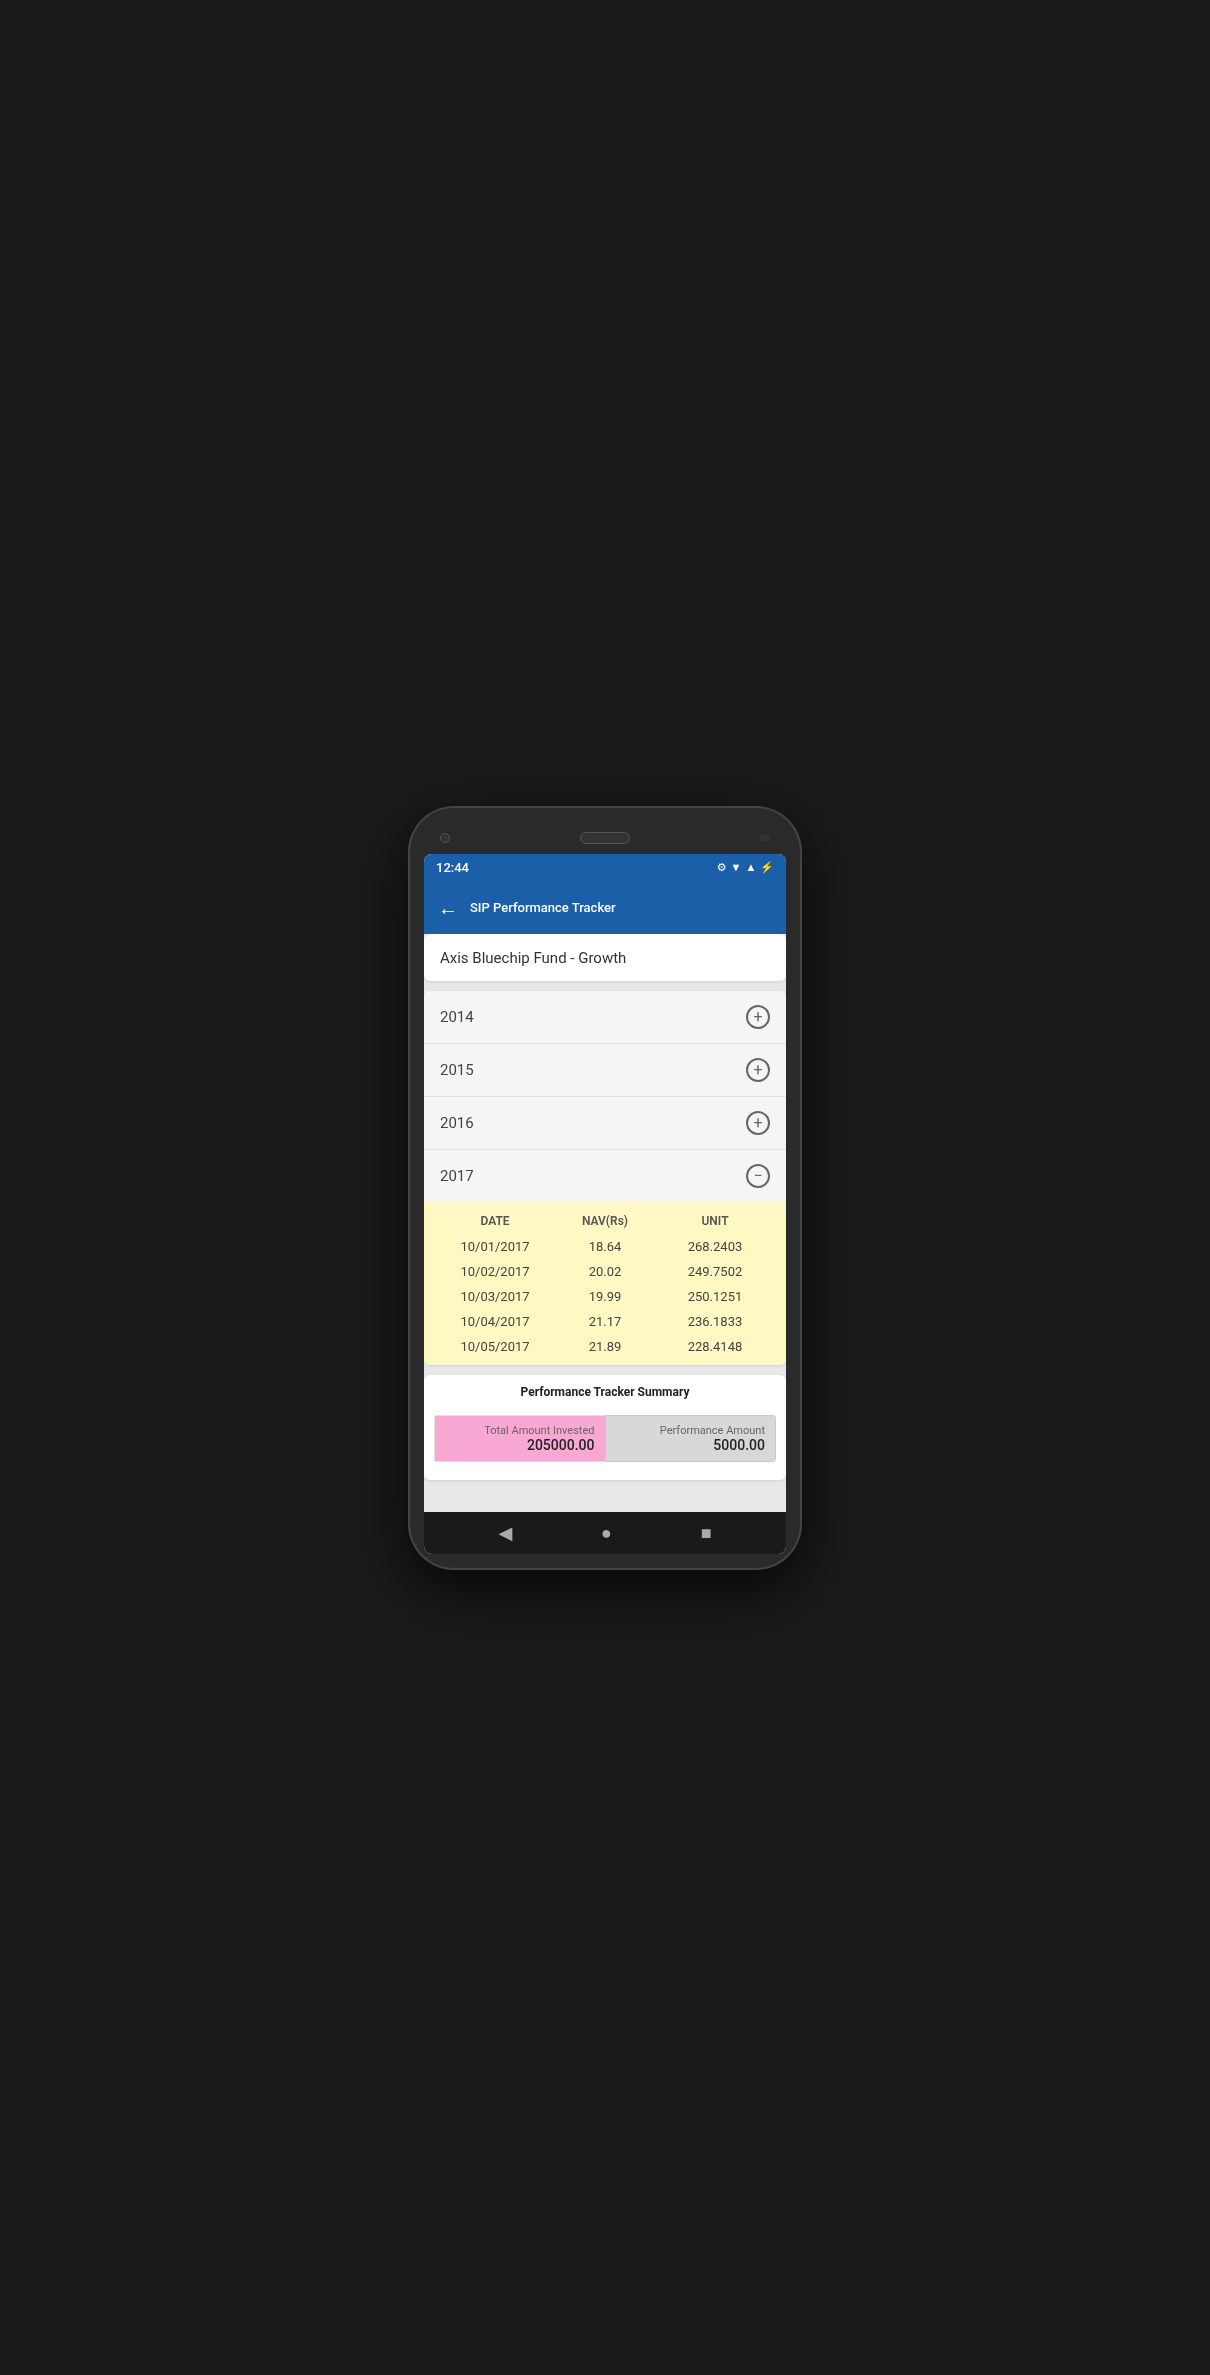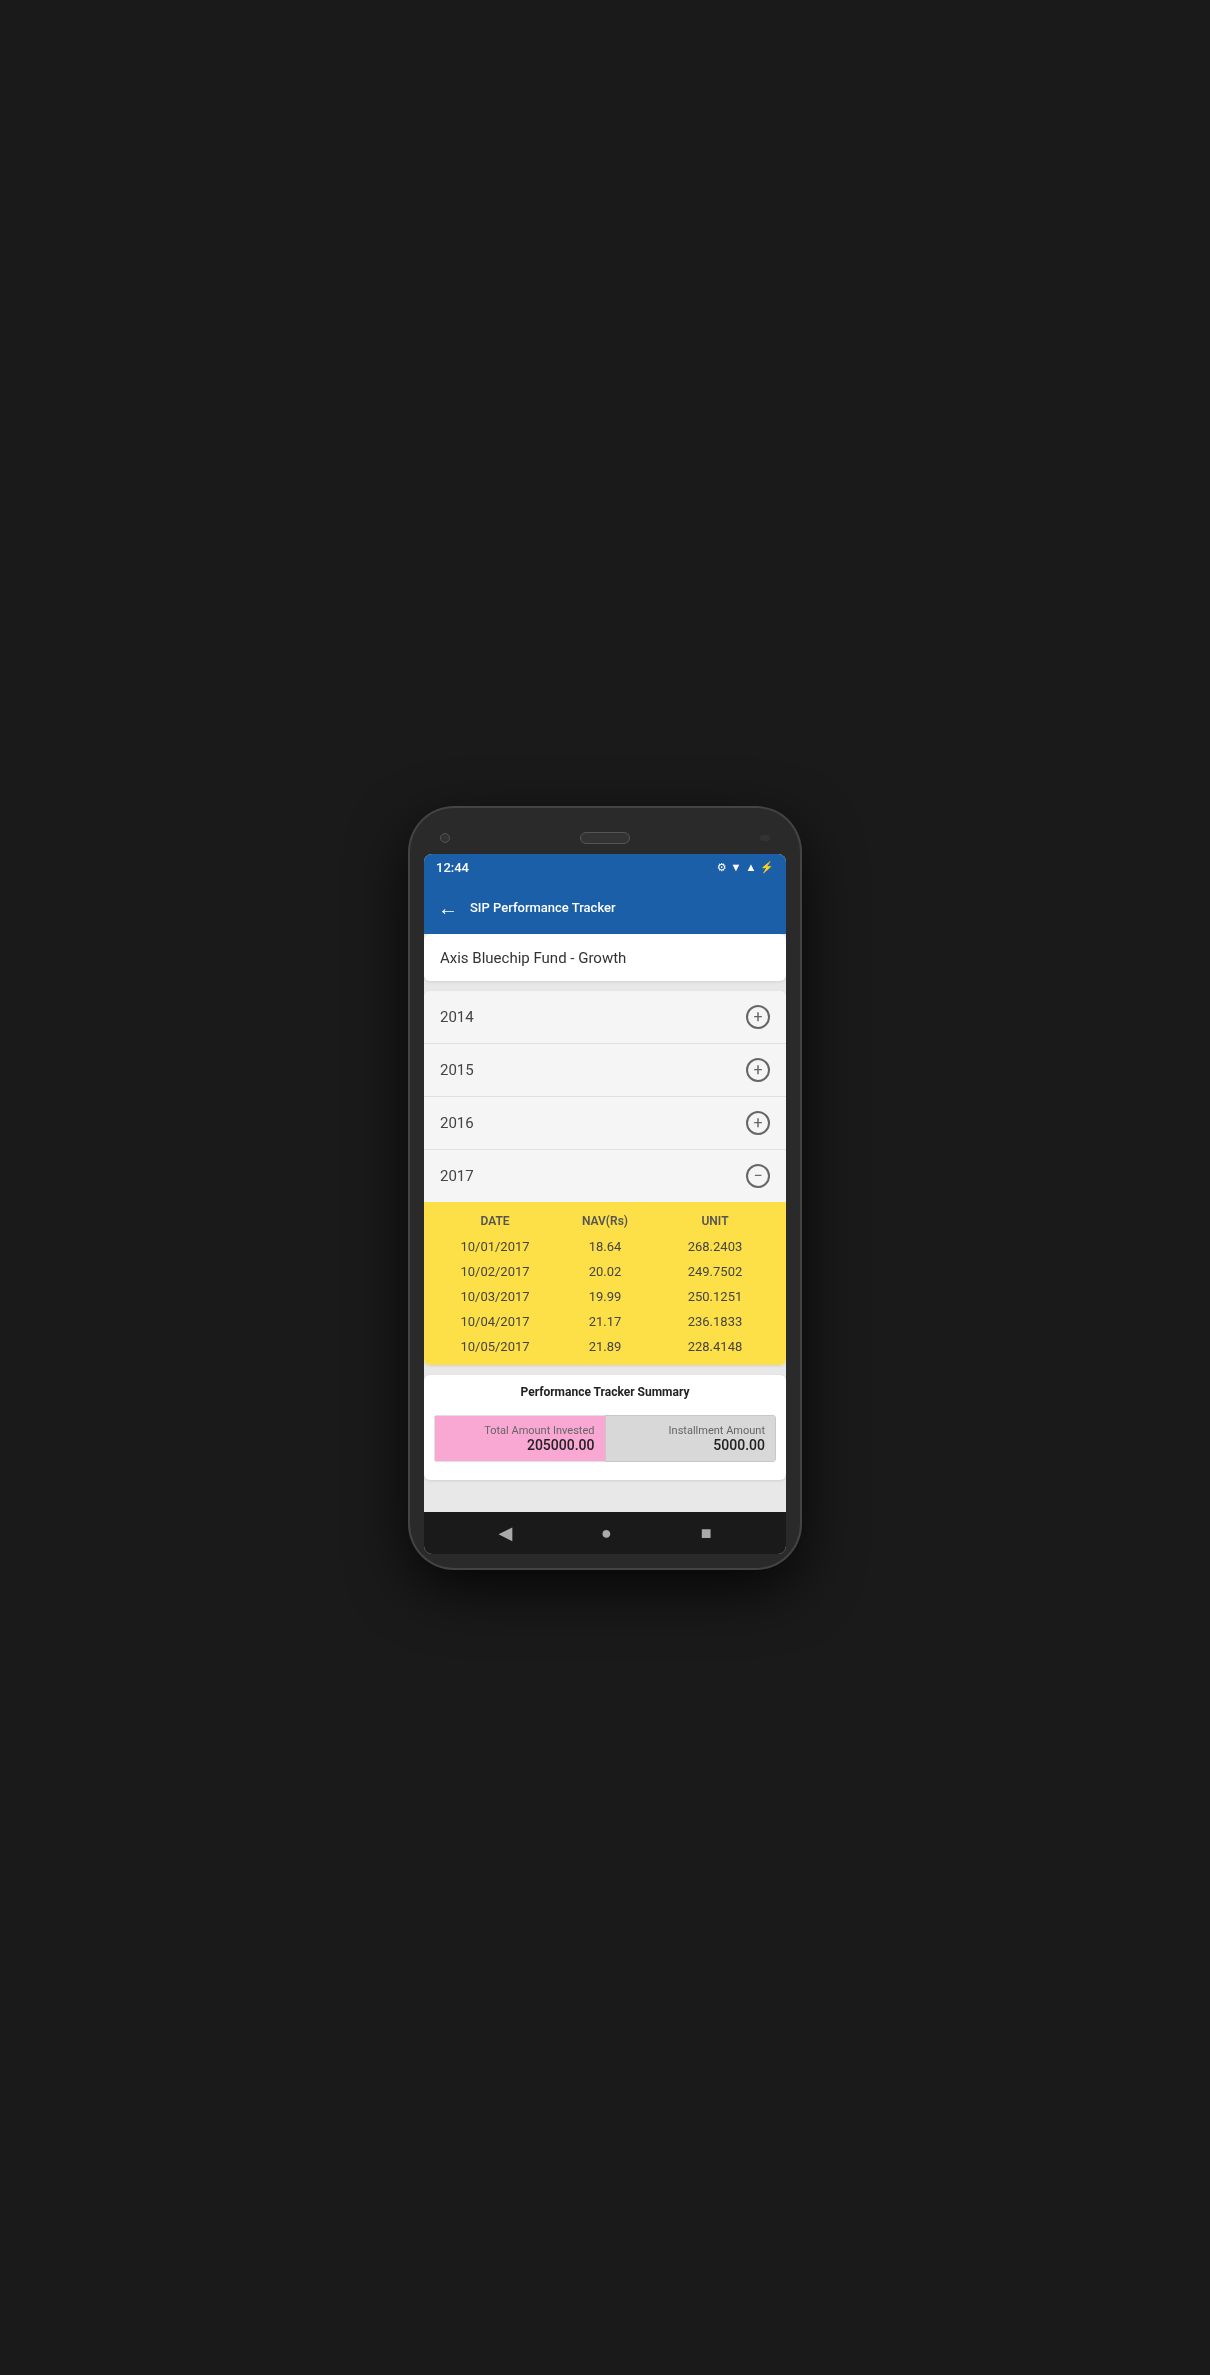--- a/index.html
+++ b/index.html
@@ -145,21 +145,21 @@
       border: 2px solid #666;
       display: flex;
       align-items: center;
       justify-content: center;
       font-size: 16px;
       color: #666;
       line-height: 1;
     }
     
     .year-table {
-      background: #fde047;
+      background: #fef9c3;
       padding: 6px 0;
     }
     .table-header-row {
       display: grid;
       grid-template-columns: 1fr 1fr 1fr;
       padding: 6px 16px;
     }
     .table-header-cell {
       font-size: 12px;
       color: #555;
@@ -349,21 +349,21 @@
 
       <div class="summary-section">
         <div class="summary-title">Performance Tracker Summary</div>
 
         <div class="summary-row">
           <div class="summary-cell summary-cell-left">
             <span class="summary-label">Total Amount Invested</span>
             <span class="summary-value">205000.00</span>
           </div>
           <div class="summary-cell summary-cell-right">
-            <span class="summary-label">Installment Amount</span>
+            <span class="summary-label">Performance Amount</span>
             <span class="summary-value">5000.00</span>
           </div>
         </div>
 
 
       </div>
     </div>
 
     <div class="bottom-nav">
       <span class="nav-btn">◀</span>

